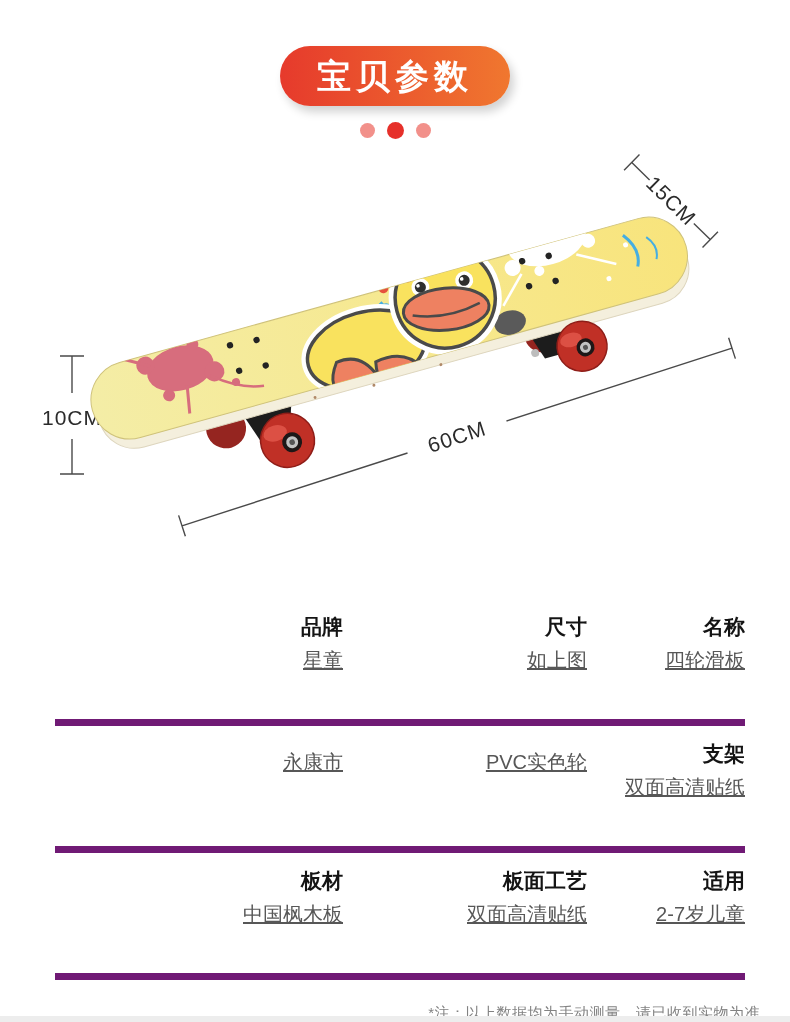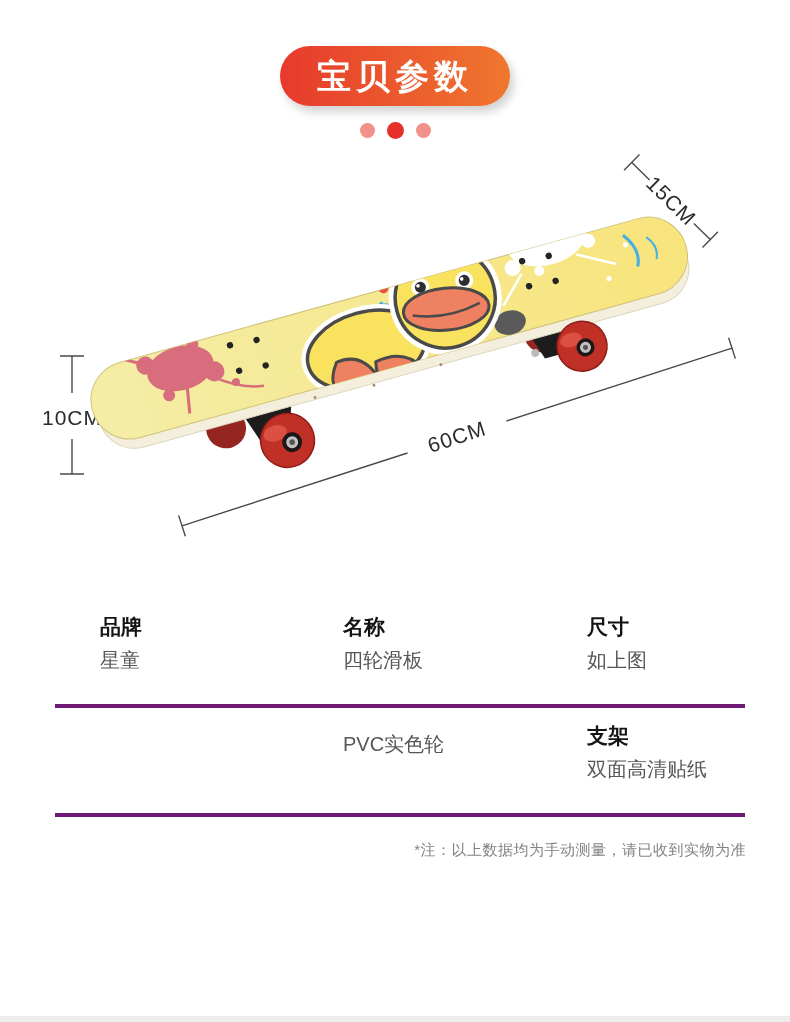--- a/index.html
+++ b/index.html
@@ -20,26 +20,26 @@
 
   
   .figure{position:relative;width:790px;height:448px;margin-top:12px;}
   .figure svg{position:absolute;left:0;top:0;}
   .dim-line{stroke:#4a4a4a;stroke-width:1.4;fill:none;}
   .dim-text{fill:#2b2b2b;font-size:21px;letter-spacing:1px;}
 
   
   .specs{margin:0 45px 0 55px;}
   .spec-row{display:grid;grid-template-columns:243px 244px 1fr;
-    padding:15px 0 31px 45px;border-bottom:4px solid #701a75;}
+    padding:15px 0 46px 45px;border-bottom:7px solid #701a75;text-align:right;}
   .spec-label{font-size:21px;font-weight:700;color:#141414;line-height:25px;}
-  .spec-value{font-size:20px;color:#575757;line-height:26px;margin-top:8px;}
-
-  
-  .note{margin-top:24px;padding-right:44px;text-align:right;
+  .spec-value{font-size:20px;color:#575757;line-height:26px;margin-top:8px;text-decoration:underline;}
+
+  
+  .note{margin-top:24px;padding-right:30px;text-align:right;
     font-size:15px;color:#828282;letter-spacing:.5px;}
 
   .bottom-strip{position:absolute;left:0;bottom:0;width:100%;height:6px;background:#ededed;}
 </style>
 </head>
 <body>
 
 <div class="page">
 
   <div class="banner-wrap">
@@ -186,37 +186,52 @@
     </svg>
   </div>
 
   <div class="specs">
     <div class="spec-row">
       <div>
         <div class="spec-label">品牌</div>
         <div class="spec-value">星童</div>
       </div>
       <div>
+        <div class="spec-label">尺寸</div>
+        <div class="spec-value">如上图</div>
+      </div>
+      <div>
         <div class="spec-label">名称</div>
         <div class="spec-value">四轮滑板</div>
       </div>
-      <div>
-        <div class="spec-label">尺寸</div>
-        <div class="spec-value">如上图</div>
-      </div>
     </div>
     <div class="spec-row">
       <div>
+        <div class="spec-value">永康市</div>
       </div>
       <div>
         <div class="spec-value">PVC实色轮</div>
       </div>
       <div>
         <div class="spec-label">支架</div>
         <div class="spec-value">双面高清贴纸</div>
       </div>
     </div>
+    <div class="spec-row">
+      <div>
+        <div class="spec-label">板材</div>
+        <div class="spec-value">中国枫木板</div>
+      </div>
+      <div>
+        <div class="spec-label">板面工艺</div>
+        <div class="spec-value">双面高清贴纸</div>
+      </div>
+      <div>
+        <div class="spec-label">适用</div>
+        <div class="spec-value">2-7岁儿童</div>
+      </div>
+    </div>
   </div>
 
   <div class="note">*注：以上数据均为手动测量，请已收到实物为准</div>
 
   <div class="bottom-strip"></div>
 </div>
 
 </body></html>

